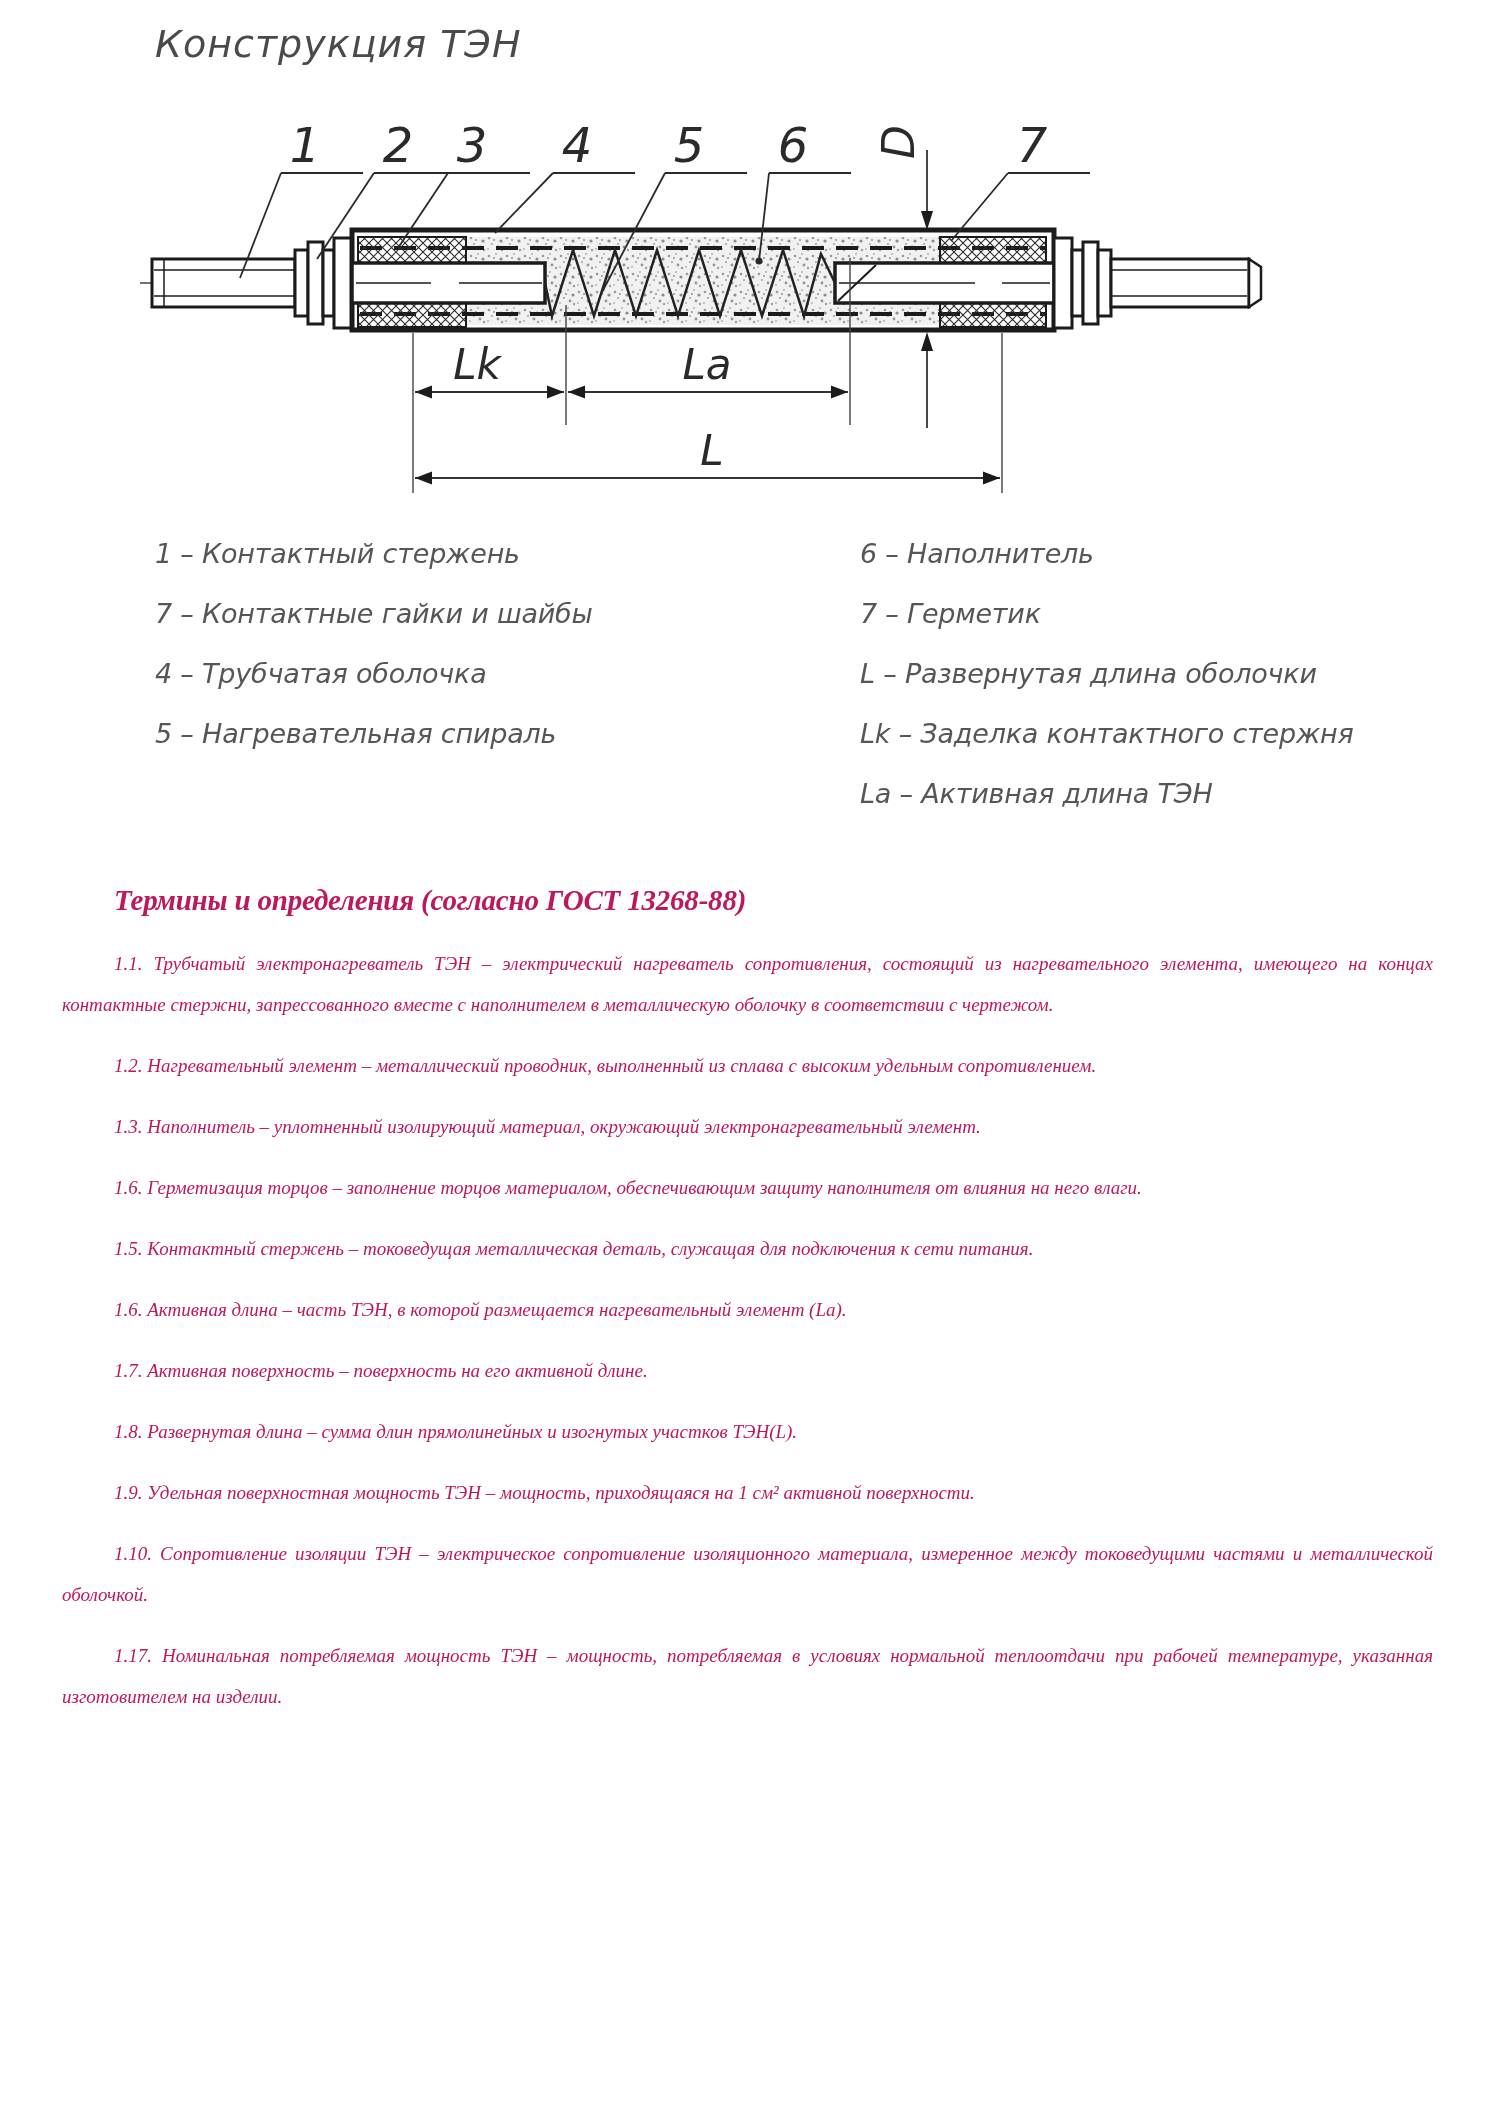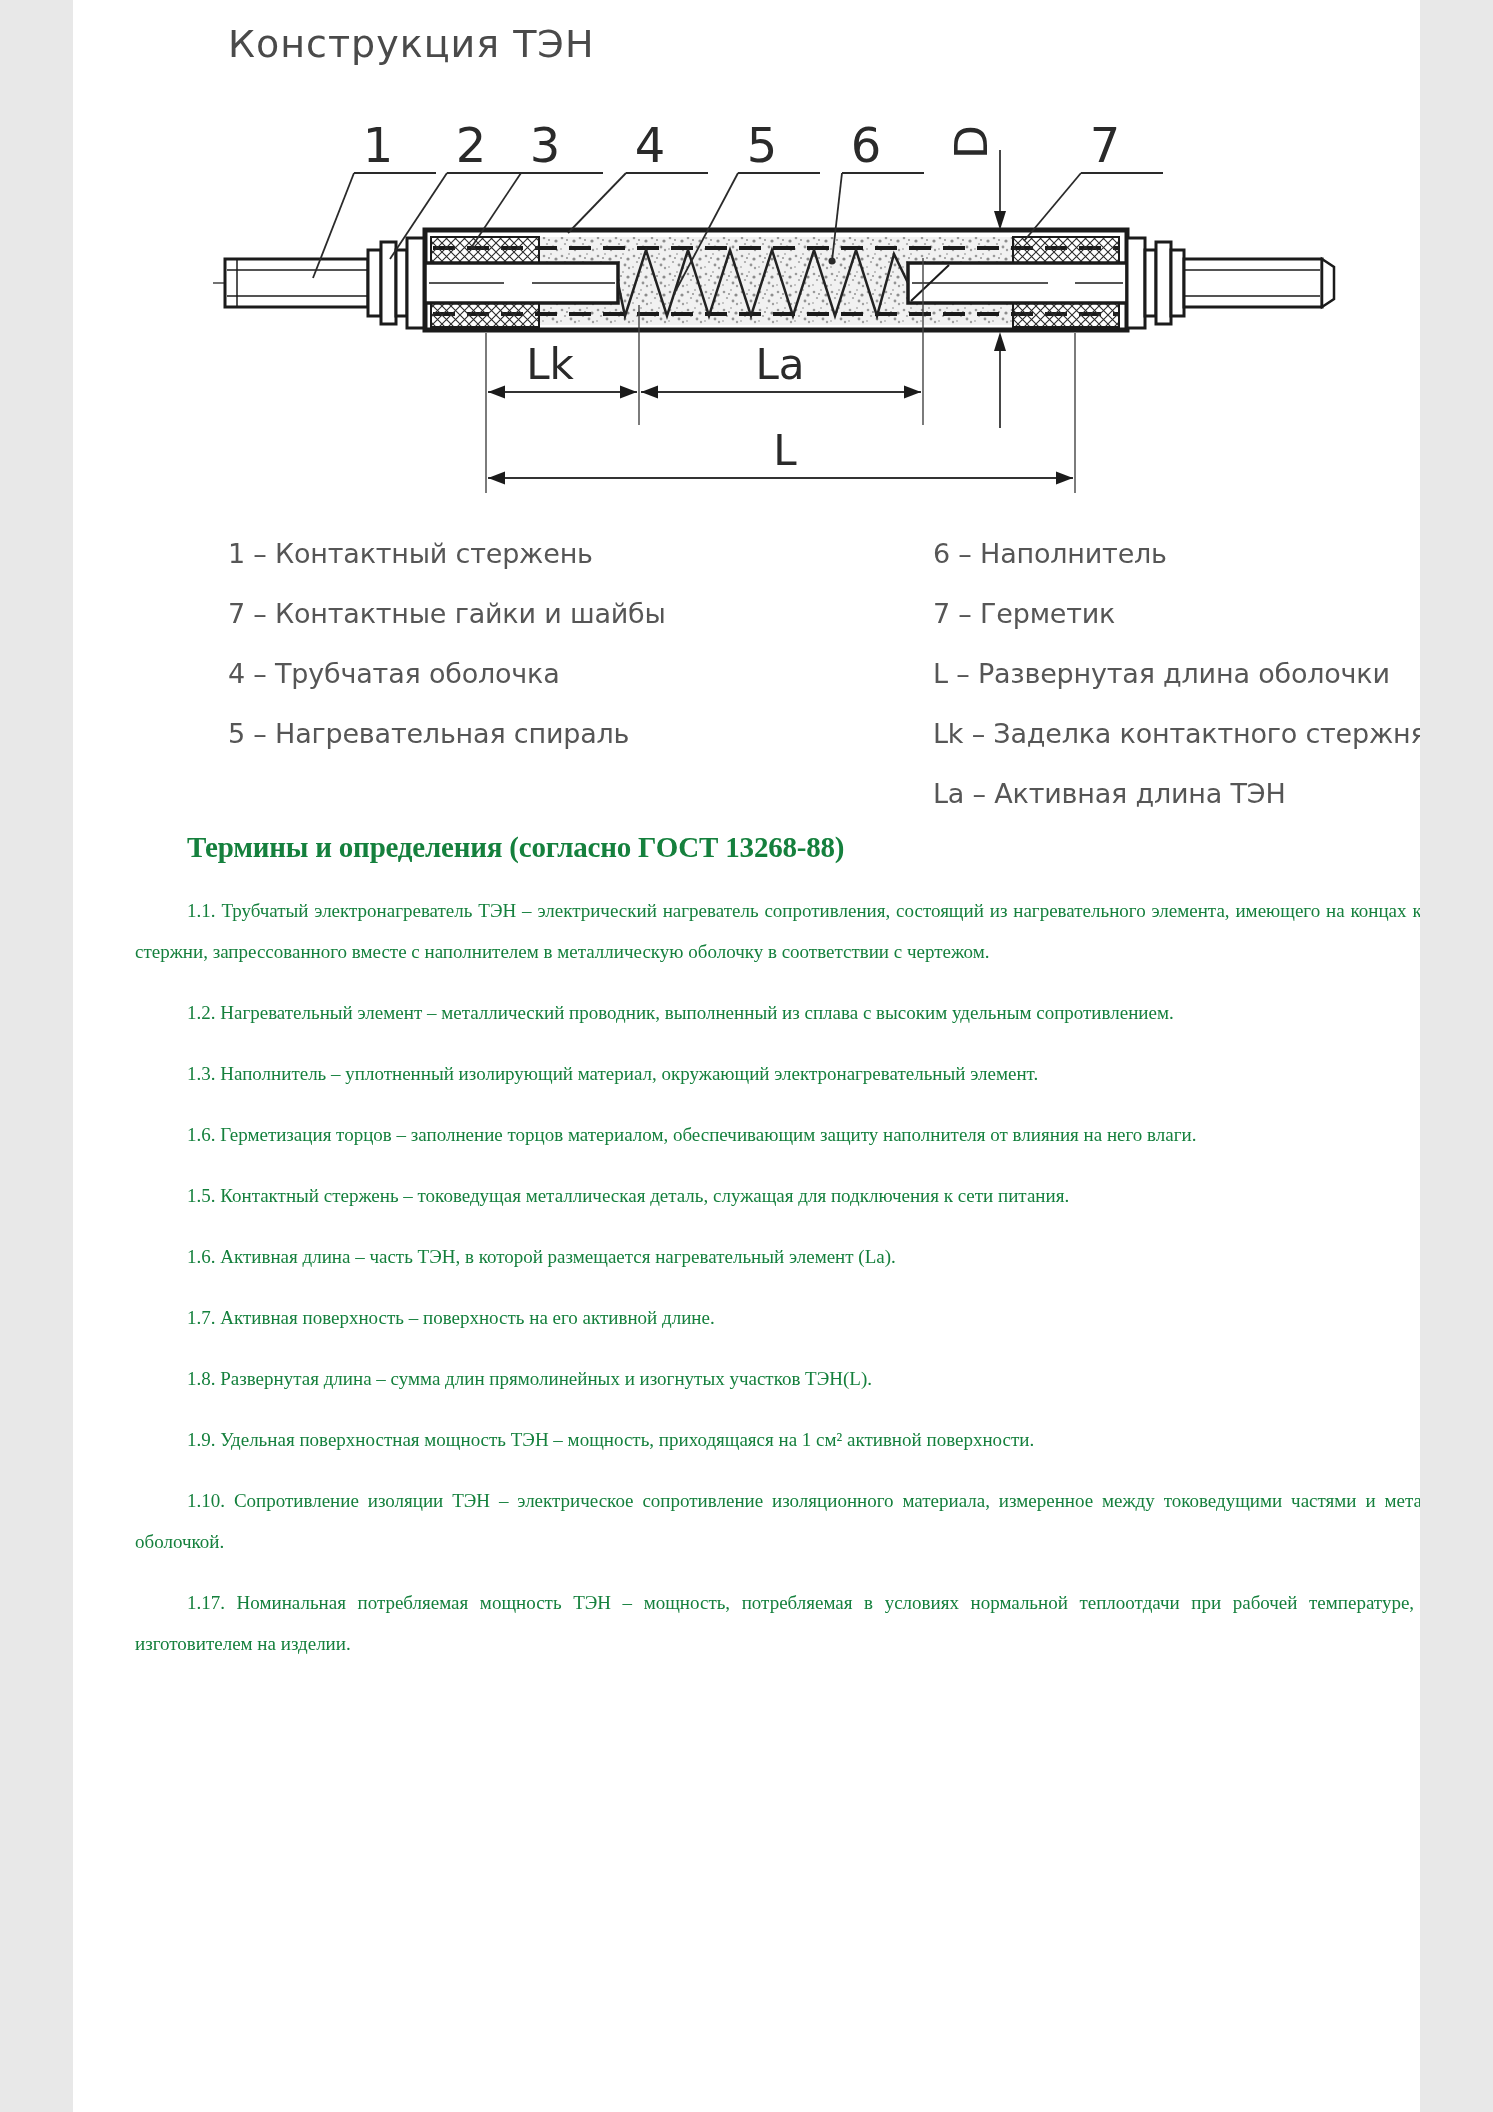--- a/index.html
+++ b/index.html
@@ -1,40 +1,41 @@
 <!DOCTYPE html>
 <html><head>
 <meta charset="utf-8">
 <style>
   html,body { margin:0; padding:0; background:#e8e8e8; }
   .page {
     position:relative;
-    width:1347px; height:2112px;
+    width:1493px; height:2112px;
     margin:0 auto;
     background:#ffffff;
     overflow:hidden;
     font-family:"Liberation Serif", serif;
+    font-style:italic;
   }
   .diagram-svg { position:absolute; left:0; top:0; }
   .diagram-title {
     position:absolute; left:155px; top:22px;
     font-family:"DejaVu Sans", sans-serif;
     font-size:38px; color:#4a4a4a; letter-spacing:1px;
   }
   .legend-col {
     position:absolute; top:524px;
     font-family:"DejaVu Sans", sans-serif;
     font-size:27px; color:#565656; letter-spacing:-0.2px;
   }
   .legend-col-left  { left:155px; }
   .legend-col-right { left:860px; }
   .legend-row { height:60px; line-height:60px; white-space:nowrap; }
   .terms {
-    position:absolute; left:62px; top:831px; width:1371px;
-    color:#15803d;
+    position:absolute; left:62px; top:884px; width:1371px;
+    color:#be185d;
   }
   .terms h2 {
     font-size:29px; font-weight:bold; margin:0 0 26px 0;
     text-indent:52px; letter-spacing:-0.2px;
   }
   .terms p {
     font-size:19px; line-height:41px; margin:0 0 20px 0;
     text-align:justify; text-indent:52px;
   }
   svg line, svg rect, svg polyline, svg path { vector-effect:none; }

